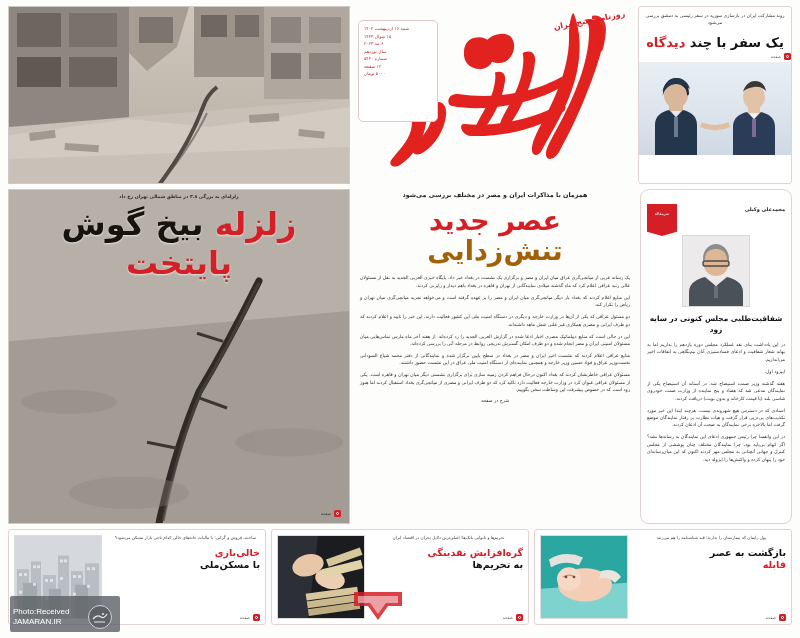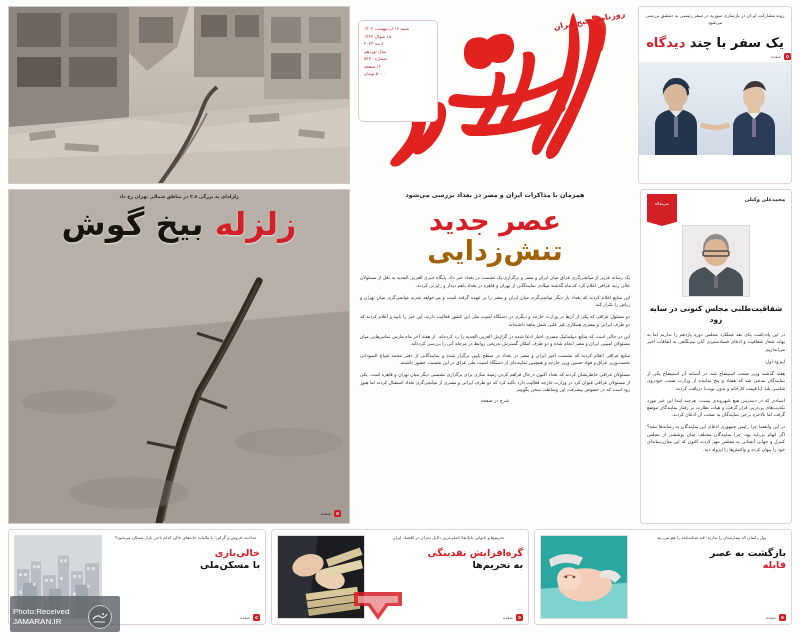--- a/index.html
+++ b/index.html
@@ -53,22 +53,22 @@
            border:1px solid #e0c9cb;border-radius:5px;padding:4px 5px;background:#fff;}
   #infobox .ln{font-size:4.4px;line-height:1.72;color:#c0262c;text-align:left;direction:rtl;}
 
   
   #bigphoto{width:340px;border:1px solid #cfc9c9;position:relative;overflow:hidden;
             background:#b9b3ad;}
   #bigphotoInner{position:absolute;inset:0;}
 
   
   #midband{display:flex;gap:6px;margin-top:5px;height:calc(638px - 178px - 5px - 104px - 16px);}
-  #opinion{width:152px;border:1px solid #e3d2d4;border-radius:3px;background:#fff;
-           padding:4px 6px 3px 6px;box-sizing:border-box;overflow:hidden;}
+  #opinion{width:152px;border:1px solid #e3d2d4;border-radius:9px;background:#fff;
+           padding:14px 6px 3px 6px;box-sizing:border-box;overflow:hidden;}
   .op-topline{display:flex;align-items:flex-start;justify-content:space-between;}
   .op-flag{width:30px;height:26px;background:#d41f26;position:relative;}
   .op-flag:after{content:"";position:absolute;bottom:-6px;left:0;right:0;height:7px;
                  background:#d41f26;clip-path:polygon(0 0,100% 0,100% 40%,50% 100%,0 40%);}
   .op-flag span{display:block;font-size:4px;color:#fff;text-align:center;padding-top:7px;
                 transform:rotate(0deg);}
   .op-author{font-size:5px;color:#222;font-weight:bold;margin-top:2px;}
   .op-portrait{width:66px;height:70px;margin:5px auto 0 auto;border:1px solid #d8d8d8;
                background:linear-gradient(180deg,#f2f2f2,#e4e4e4);position:relative;overflow:hidden;}
   .op-head{font-size:7.4px;font-weight:bold;color:#111;text-align:center;line-height:1.55;
@@ -249,21 +249,21 @@
       <div class="artbody rtl">
         <p>در این یادداشت بنای نقد عملکرد مجلس دوره یازدهم را نداریم اما به بهانه شعار شفافیت و ادعای فسادستیزی آنان نیم‌نگاهی به اتفاقات اخیر می‌اندازیم.</p>
         <p>اپیزود اول:</p>
         <p>هفته گذشته وزیر صمت استیضاح شد. در آستانه آن استیضاح یکی از نمایندگان مدعی شد که هفتاد و پنج نماینده از وزارت صمت خودروی شاسی بلند (با قیمت کارخانه و بدون نوبت) دریافت کردند.</p>
         <p>اسنادی که در دسترس هیچ شهروندی نیست. هرچند ابتدا این خبر مورد تکذیب‌های پی‌درپی قرار گرفت و هیات نظارت بر رفتار نمایندگان موضع گرفت اما بالاخره برخی نمایندگان به صحت آن اذعان کردند.</p>
         <p>در این وانفسا چرا رئیس جمهوری ادعای این نمایندگان به رسانه‌ها نشد؟ اگر اتهام بی‌پایه بود، چرا نمایندگان مختلف چنان پوششی از مجلس کنترل و جهانی آنچنانی به مجلس مهر کردند اکنون که این میان‌رسانه‌ای خود را پنهان کرده و واکنش‌ها را ایزوله دید.</p>
       </div>
     </div>
 
     <div id="mainart">
-      <div class="overline rtl">همزمان با مذاکرات ایران و مصر در بغداد بررسی می‌شود</div>
+      <div class="overline rtl">همزمان با مذاکرات ایران و مصر در مختلف بررسی می‌شود</div>
       <div class="bighead rtl">
         <span class="k">عصر جدید </span><span class="b">تنش‌زدایی</span>
       </div>
       <div class="artbody rtl">
         <p>یک رسانه عربی از میانجی‌گری عراق میان ایران و مصر و برگزاری یک نشست در بغداد خبر داد. پایگاه خبری العربی الجدید به نقل از مسئولان عالی رتبه عراقی اعلام کرد که ماه گذشته میلادی نمایندگانی از تهران و قاهره در بغداد باهم دیدار و رایزنی کردند.</p>
         <p>این منابع اعلام کردند که بغداد بار دیگر میانجی‌گری میان ایران و مصر را بر عهده گرفته است و می‌خواهد تجربه میانجی‌گری میان تهران و ریاض را تکرار کند.</p>
         <p>دو مسئول عراقی که یکی از آن‌ها در وزارت خارجه و دیگری در دستگاه امنیت ملی این کشور فعالیت دارند، این خبر را تایید و اعلام کردند که دو طرف ایرانی و مصری همکاری غیر علنی شش ماهه داشته‌اند.</p>
         <p>این در حالی است که منابع دیپلماتیک مصری اخبار ادعا شده در گزارش العربی الجدید را رد کرده‌اند. از هفته آخر ماه مارس تماس‌هایی میان مسئولان امنیتی ایران و مصر انجام شده و دو طرف امکان گسترش تدریجی روابط در مرحله آتی را بررسی کرده‌اند.</p>
         <p>منابع عراقی اعلام کردند که نشست اخیر ایران و مصر در بغداد در سطح پایین برگزار شده و نمایندگانی از دفتر محمد شیاع السودانی نخست‌وزیر عراق و فواد حسین وزیر خارجه و همچنین نماینده‌ای از دستگاه امنیت ملی عراق در این نشست حضور داشتند.</p>
         <p>مسئولان عراقی خاطرنشان کردند که بغداد اکنون درحال فراهم کردن زمینه سازی برای برگزاری نشستی دیگر میان تهران و قاهره است. یکی از مسئولان عراقی عنوان کرد در وزارت خارجه فعالیت دارد تاکید کرد که دو طرف ایرانی و مصری از میانجی‌گری بغداد استقبال کردند اما هنوز زود است که در خصوص پیشرفت این وساطت سخن بگوییم.</p>
@@ -292,20 +292,22 @@
           <ellipse cx="60" cy="210" rx="48" ry="12"></ellipse>
           <ellipse cx="280" cy="250" rx="54" ry="14"></ellipse>
           <ellipse cx="120" cy="300" rx="60" ry="16"></ellipse>
         </g>
       </svg>
       <div style="position:absolute;top:4px;left:0;right:0;padding:0 12px;" class="rtl ctr">
         <div style="font-size:4.6px;color:#2a2a2a;font-weight:bold;margin-bottom:8px;">زلزله‌ای به بزرگی ۳.۸ در مناطق شمالی تهران رخ داد</div>
         <div style="font-size:32px;font-weight:bold;line-height:1.12;letter-spacing:-.5px;">
           <span style="color:#d41f26;text-shadow:0 1px 2px rgba(255,255,255,.65)">زلزله </span><span style="color:#17140f;text-shadow:0 1px 2px rgba(255,255,255,.65)">بیخ گوش</span>
         </div>
+        <div style="font-size:32px;font-weight:bold;color:#d41f26;line-height:1.15;margin-top:2px;
+                    text-shadow:0 1px 2px rgba(255,255,255,.65)">پایتخت</div>
       </div>
       <div style="position:absolute;bottom:6px;right:8px;display:flex;align-items:center;gap:3px;font-size:4px;color:#2e2e2e;">
         <span class="pgdot"></span>
         <span>صفحه</span>
       </div>
     </div>
   </div>
 
   <div id="bottomstrip">
 

